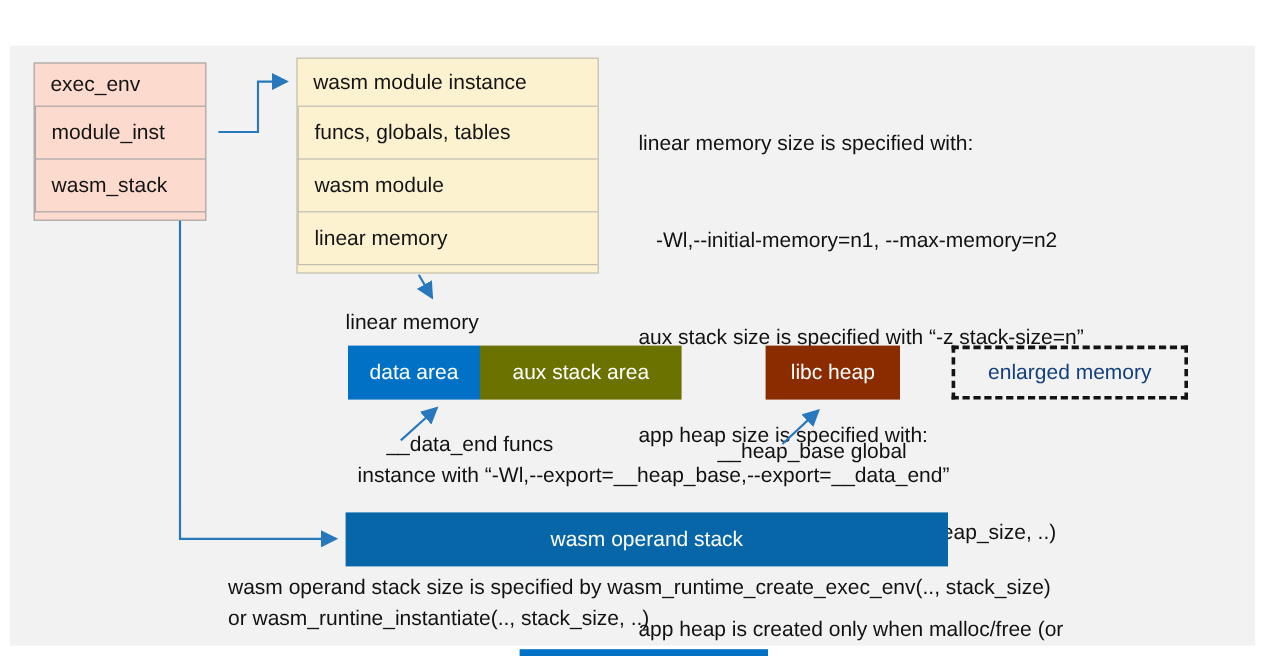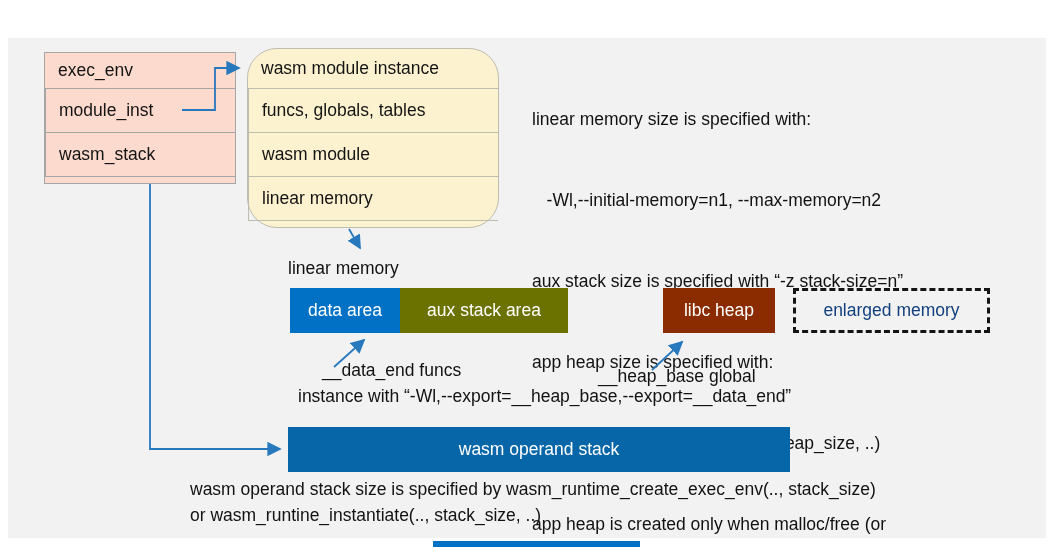--- a/index.html
+++ b/index.html
@@ -24,45 +24,45 @@
   .tbl-pad { height:6px; }
 
   .notes { position:absolute; left:532px; top:52px; font-size:17.5px; line-height:27px; white-space:pre; color:#121212; }
 
   .label { position:absolute; font-size:17.5px; white-space:pre; color:#121212; }
 
   .membar-seg { position:absolute; top:288px; height:45px; display:flex; align-items:center; justify-content:center; color:#ffffff; font-size:17.5px; }
   .seg-data  { left:290px; width:110px; background:#0071c5; }
   .seg-aux   { left:400px; width:168px; background:#6c7200; }
   .seg-app   { left:568px; width:110px; background:#00aeef; }
-  .seg-libc  { left:663px; width:112px; background:#8a2b00; }
+  .seg-libc  { left:638px; width:112px; background:#8a2b00; }
   .seg-enl   { left:793px; width:197px; background:#f2f2f2; border:3px dashed #141414; color:#12407e; }
 
   .opstack { position:absolute; left:288px; top:427px; width:502px; height:45px; background:#0766a8; color:#ffffff; font-size:17.5px; display:flex; align-items:center; justify-content:center; }
 
   .footer-peek { position:absolute; left:433px; top:541px; width:207px; height:6px; background:#0071c5; }
 
   svg.arrows { position:absolute; left:0; top:0; width:1054px; height:547px; pointer-events:none; }
 </style>
 </head>
 <body>
 
 <div id="stage">
 
 
   <div class="panel"></div>
 
-  <div class="tbl pink" style="left:44px; top:52px; width:192px;text-align:right;">
+  <div class="tbl pink" style="left:28px; top:52px; width:144px;text-align:right;">
     <div class="tbl-header">exec_env</div>
     <div class="tbl-row">module_inst</div>
     <div class="tbl-row">wasm_stack</div>
     <div class="tbl-pad"></div>
   </div>
 
-  <div class="tbl cream" style="left:247px; top:48px; width:252px;border-radius:30px;">
+  <div class="tbl cream" style="left:247px; top:48px; width:252px;">
     <div class="tbl-header">wasm module instance</div>
     <div class="tbl-row">funcs, globals, tables</div>
     <div class="tbl-row">wasm module</div>
     <div class="tbl-row">linear memory</div>
     <div class="tbl-pad"></div>
   </div>
 
   <div class="notes">
     <div>linear memory size is specified with:</div>
     <div>   -Wl,--initial-memory=n1, --max-memory=n2</div>

